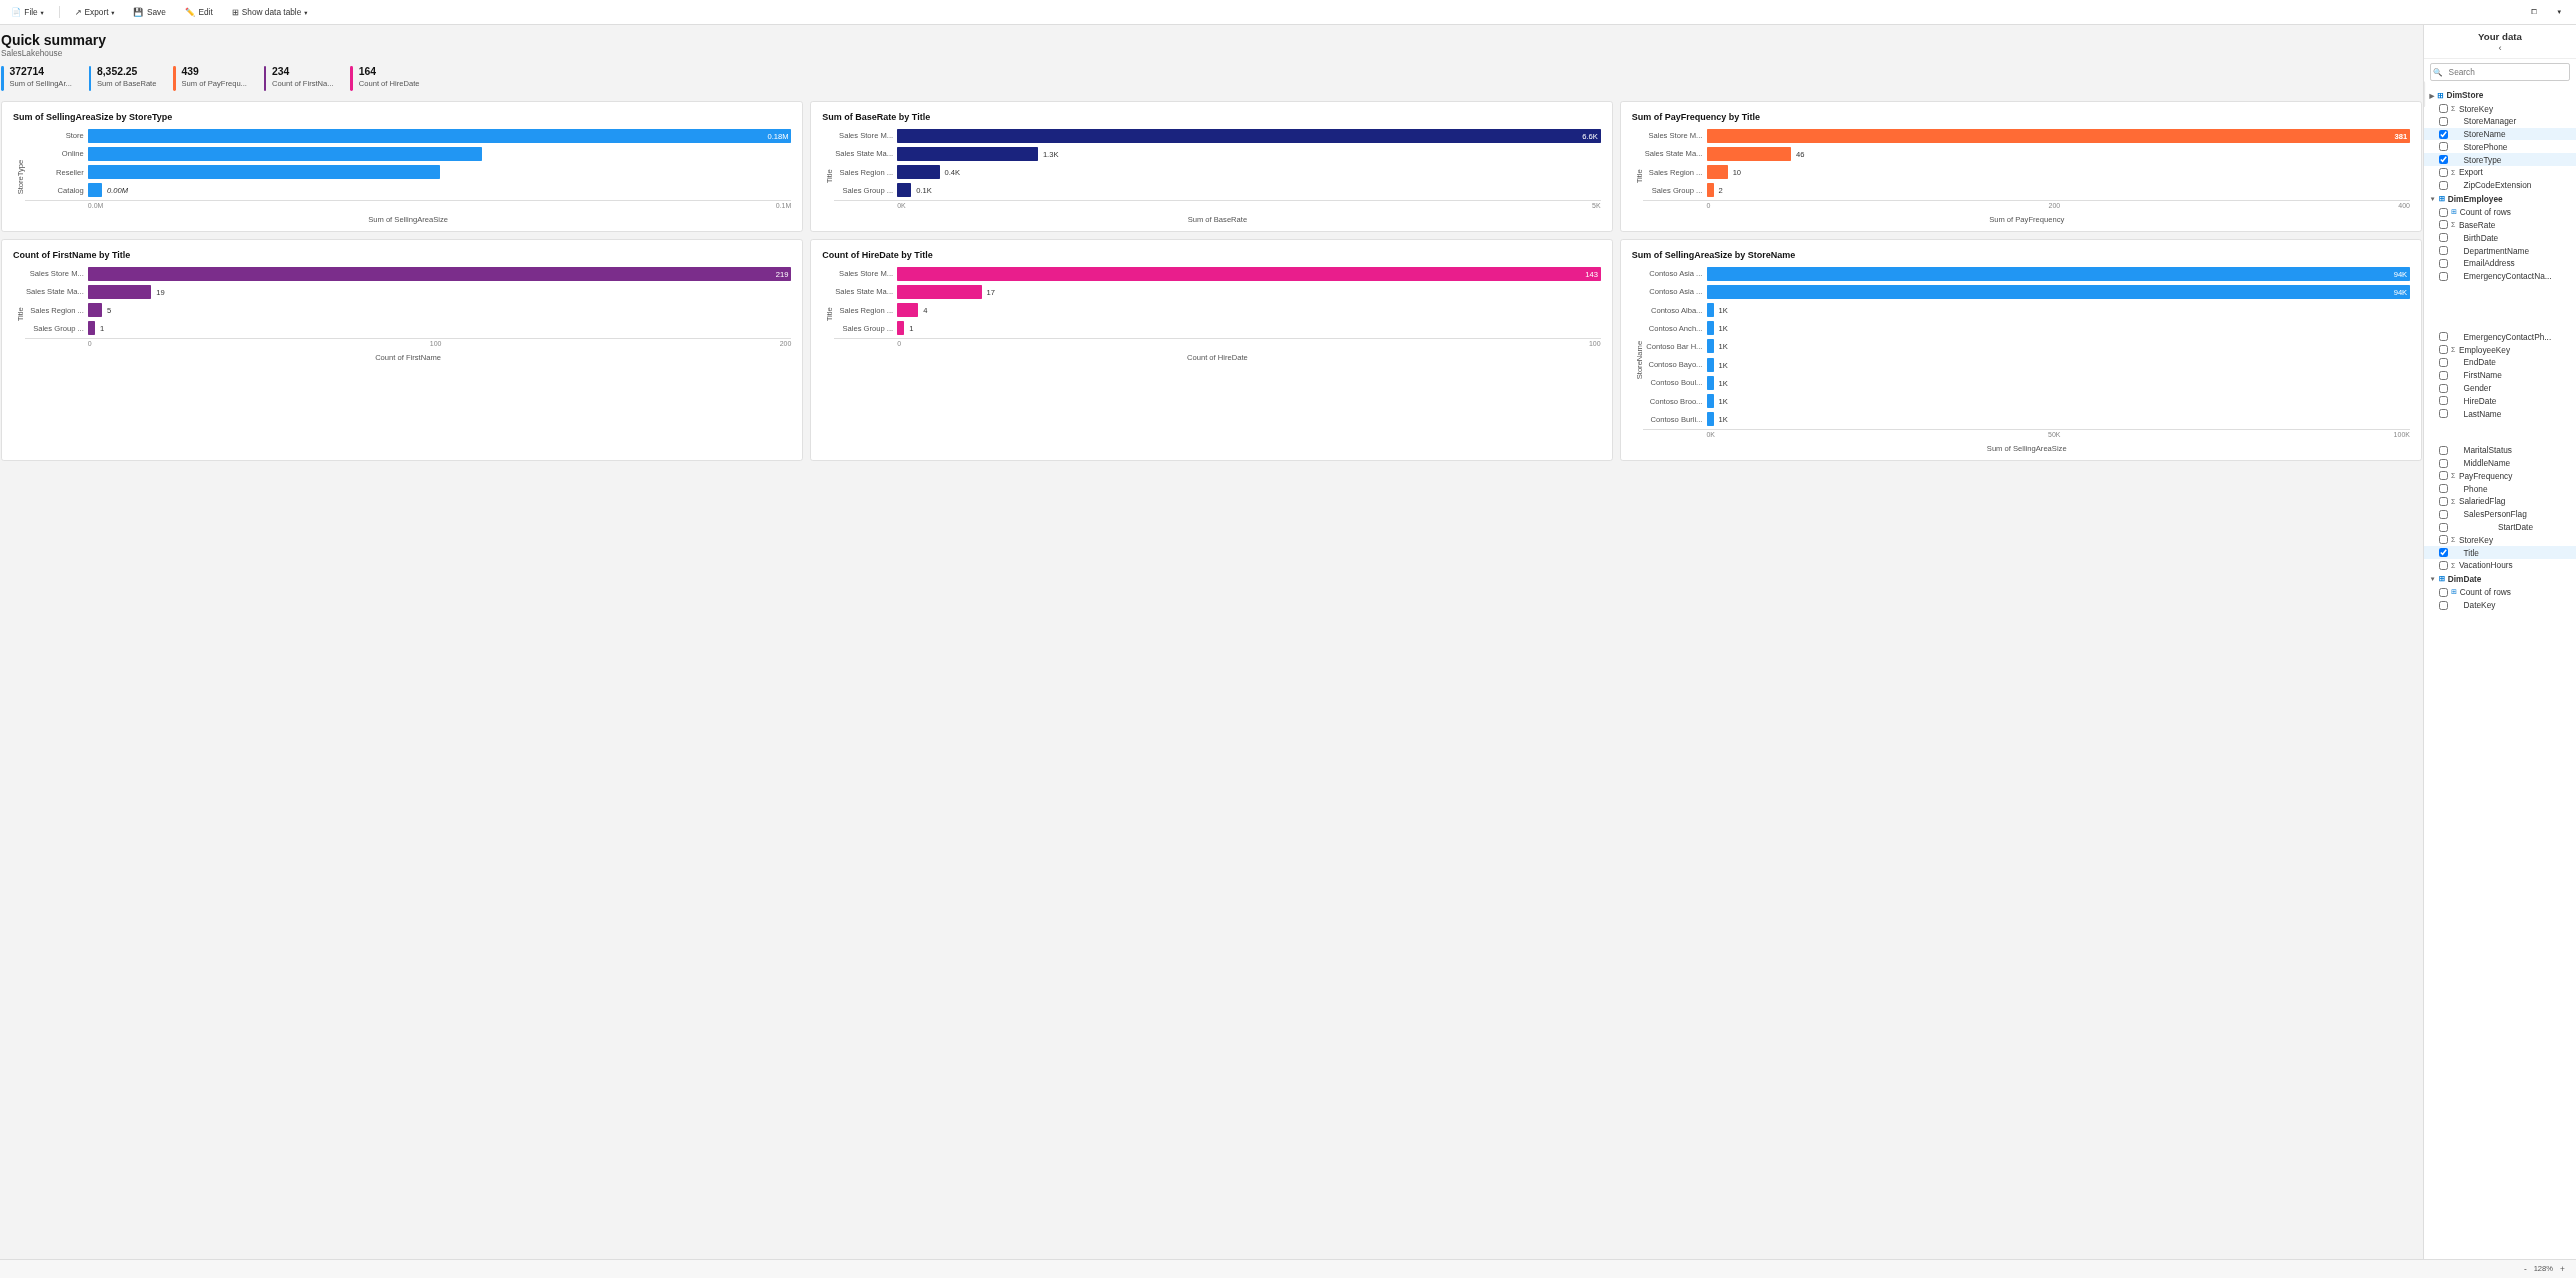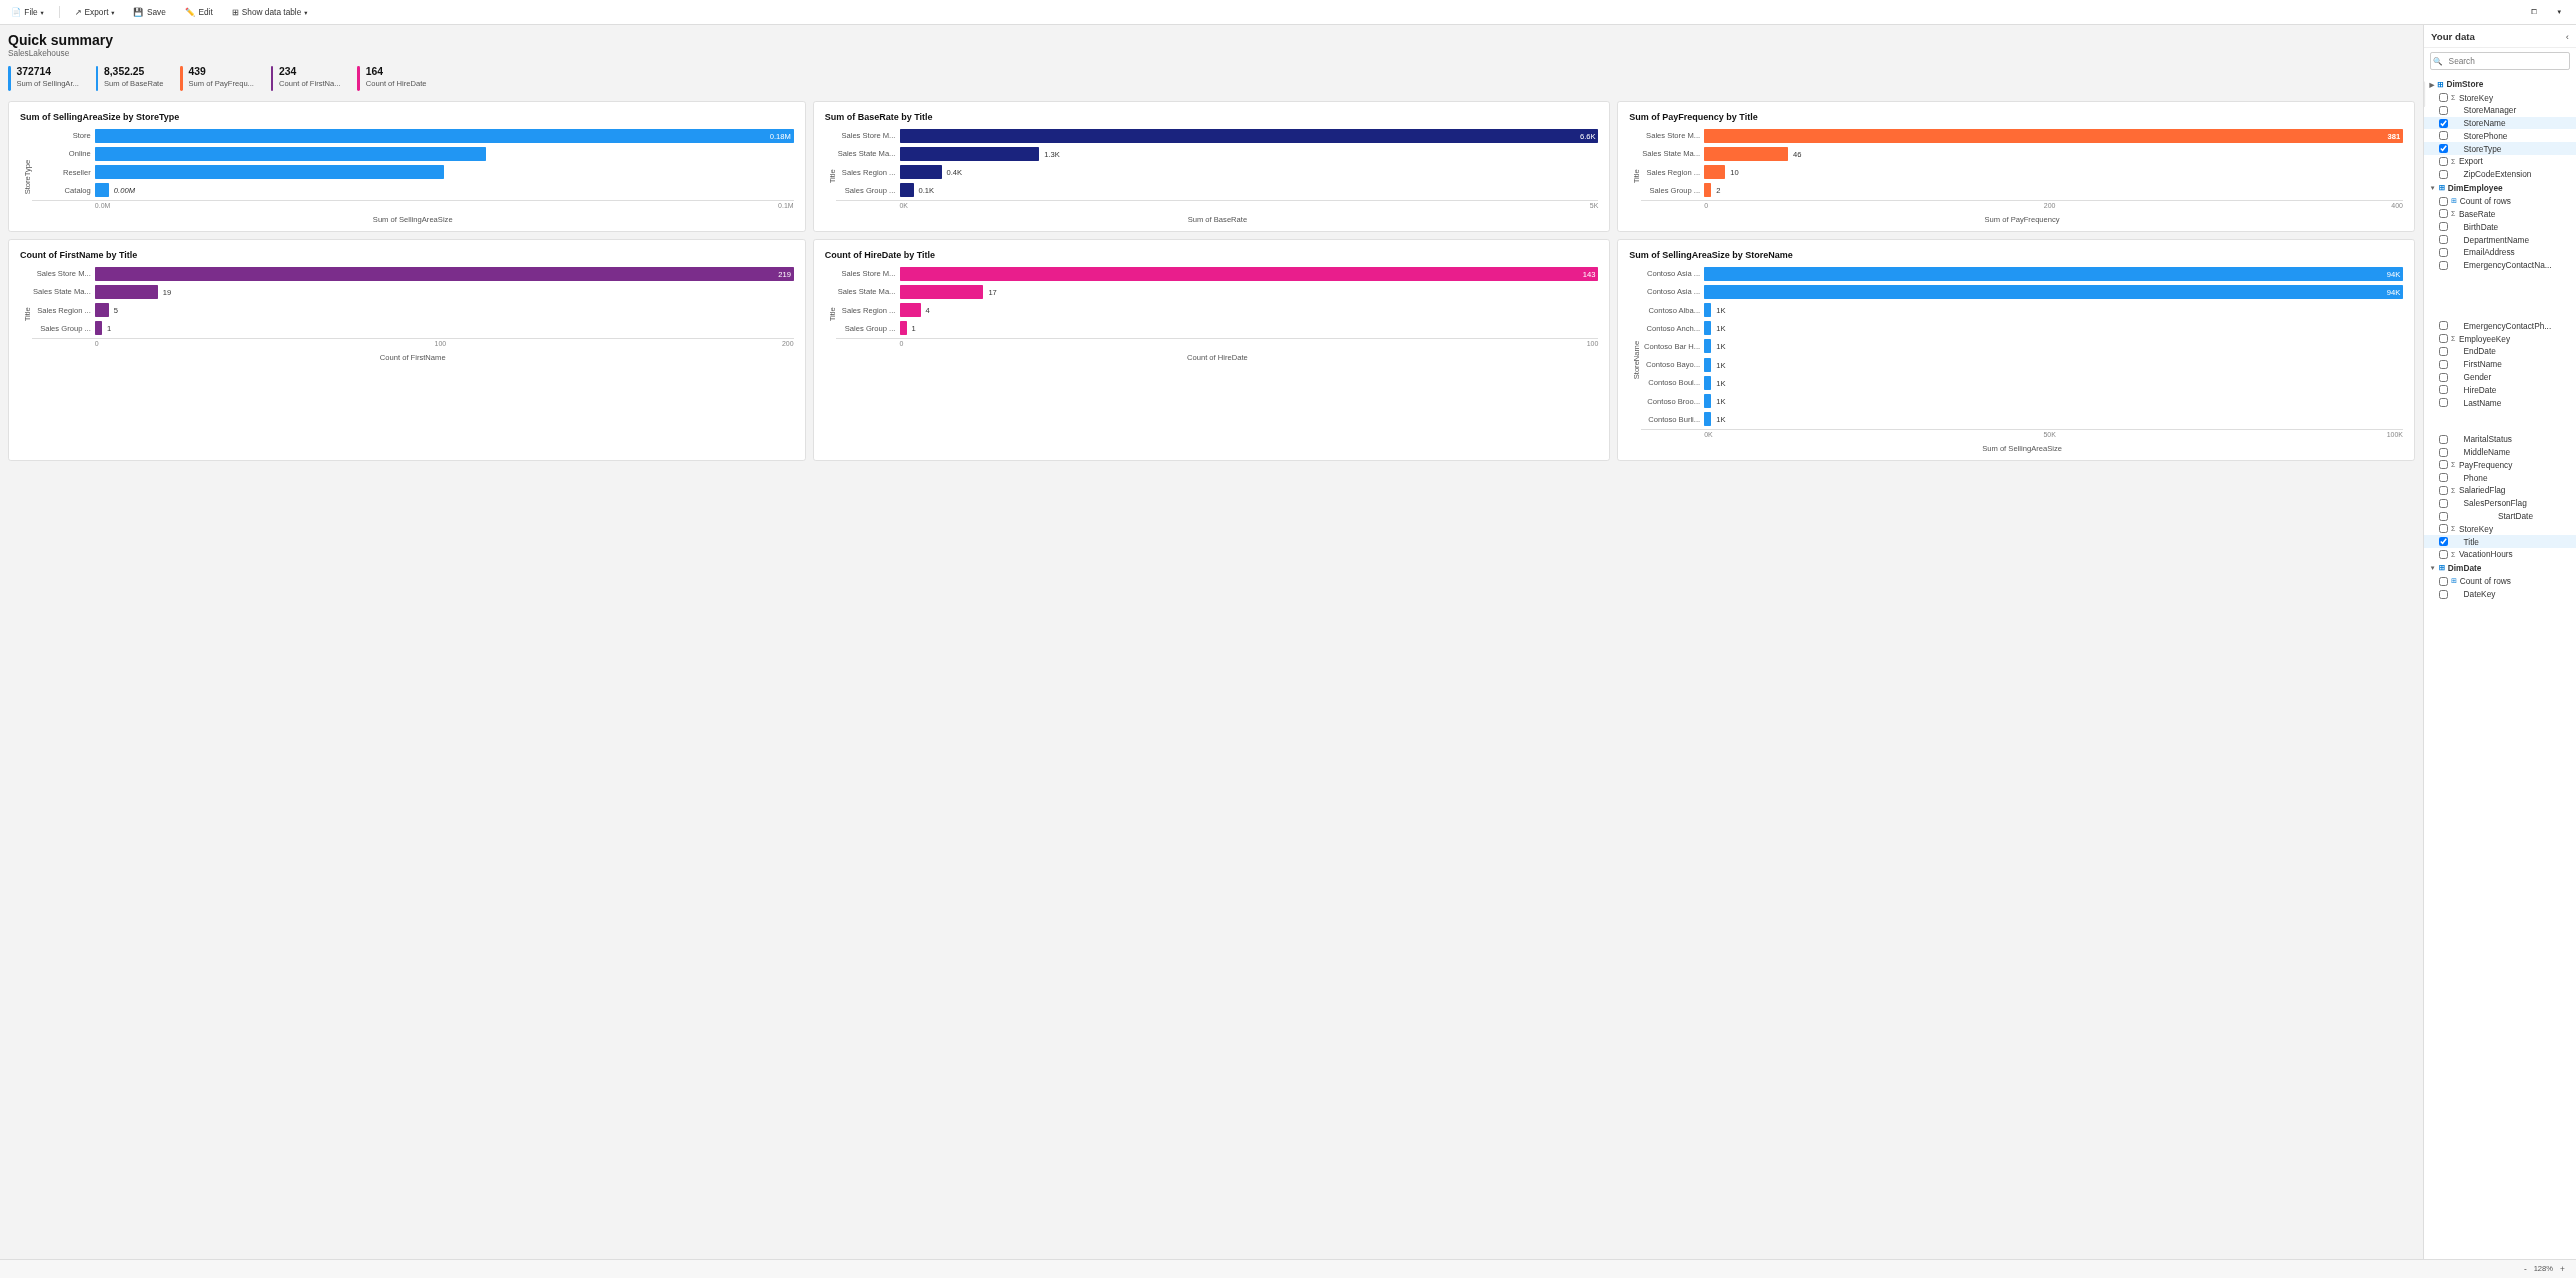--- a/index.html
+++ b/index.html
@@ -9,21 +9,21 @@
     .toolbar { display: flex; align-items: center; background: #fff; border-bottom: 0.7px solid #ddd; padding: 2.8px 7px; gap: 11px; height: 25px; flex-shrink: 0; }
     .toolbar-item { display: flex; align-items: center; gap: 2.8px; cursor: pointer; font-size: 8.3px; color: #333; padding: 2.8px 4.2px; border-radius: 2.1px; }
     .toolbar-sep { width: 0.7px; height: 12.5px; background: #ddd; }
     .win-controls { margin-left: auto; display: flex; gap: 5.6px; }
     .win-btn { width: 19.5px; height: 15.3px; display: flex; align-items: center; justify-content: center; cursor: pointer; font-size: 7px; }
 
     
     .main-area { display: flex; flex: 1; overflow: hidden; }
 
     
-    .content { flex: 1; overflow-y: auto; padding: 7px 8px; }
+    .content { flex: 1; overflow-y: auto; padding: 7px 1px; }
 
     
     .page-header { margin-bottom: 8.3px; }
     .page-title { font-size: 14px; font-weight: 600; color: #111; }
     .page-subtitle { font-size: 8.3px; color: #666; }
 
     
     .kpi-row { display: flex; gap: 0; margin-bottom: 9.7px; }
     .kpi-item { display: flex; align-items: flex-start; gap: 5.6px; padding: 0 16.7px 0 0; }
     .kpi-bar { width: 2.8px; height: 25px; border-radius: 1.4px; flex-shrink: 0; }
@@ -38,21 +38,21 @@
     
     .hbar-chart { display: flex; flex-direction: column; gap: 4.2px; }
     .hbar-row { display: flex; align-items: center; gap: 4.2px; }
     .hbar-label { width: 59px; text-align: right; font-size: 7.6px; color: #555; flex-shrink: 0; }
     .hbar-track { flex: 1; height: 14px; position: relative; background: transparent; }
     .hbar-fill { height: 100%; border-radius: 0.7px; position: relative; }
     .chart-x-label { text-align: center; font-size: 7.6px; color: #555; margin-top: 5.6px; }
 
     
     .sidebar { width: 153px; background: #fff; border-left: 0.7px solid #ddd; flex-shrink: 0; overflow-y: auto; }
-    .sidebar-header { padding: 5.6px 7px; display: flex; align-items: center; justify-content: space-between; border-bottom: 0.7px solid #eee; }
+    .sidebar-header { padding: 5.6px 7px; display: flex; align-items: center; justify-content: space-between; border-bottom: 0.7px solid #eee; flex-direction: column; }
     .sidebar-title { font-size: 9.7px; font-weight: 600; }
     .sidebar-search { margin: 4.2px 5.6px; position: relative; }
     .sidebar-search input { width: 100%; padding: 2.8px 5.6px 2.8px 18px; border: 0.7px solid #ccc; border-radius: 2.1px; font-size: 8.3px; }
     .search-icon { position: absolute; left: 4.2px; top: 50%; transform: translateY(-50%); color: #888; font-size: 7.6px; }
 
     .sidebar-tree { padding: 2.8px 0; }
     .tree-item { display: flex; align-items: center; padding: 1.4px 5.6px 1.4px 7px; gap: 2.8px; cursor: pointer; font-size: 8.3px; color: #333; }
     .tree-item.selected { background: #e8f4fd; }
     .tree-item input[type=checkbox] { width: 9px; height: 9px; flex-shrink: 0; }
     .tree-item .sigma { color: #666; font-size: 7px; margin-right: 0.7px; }

